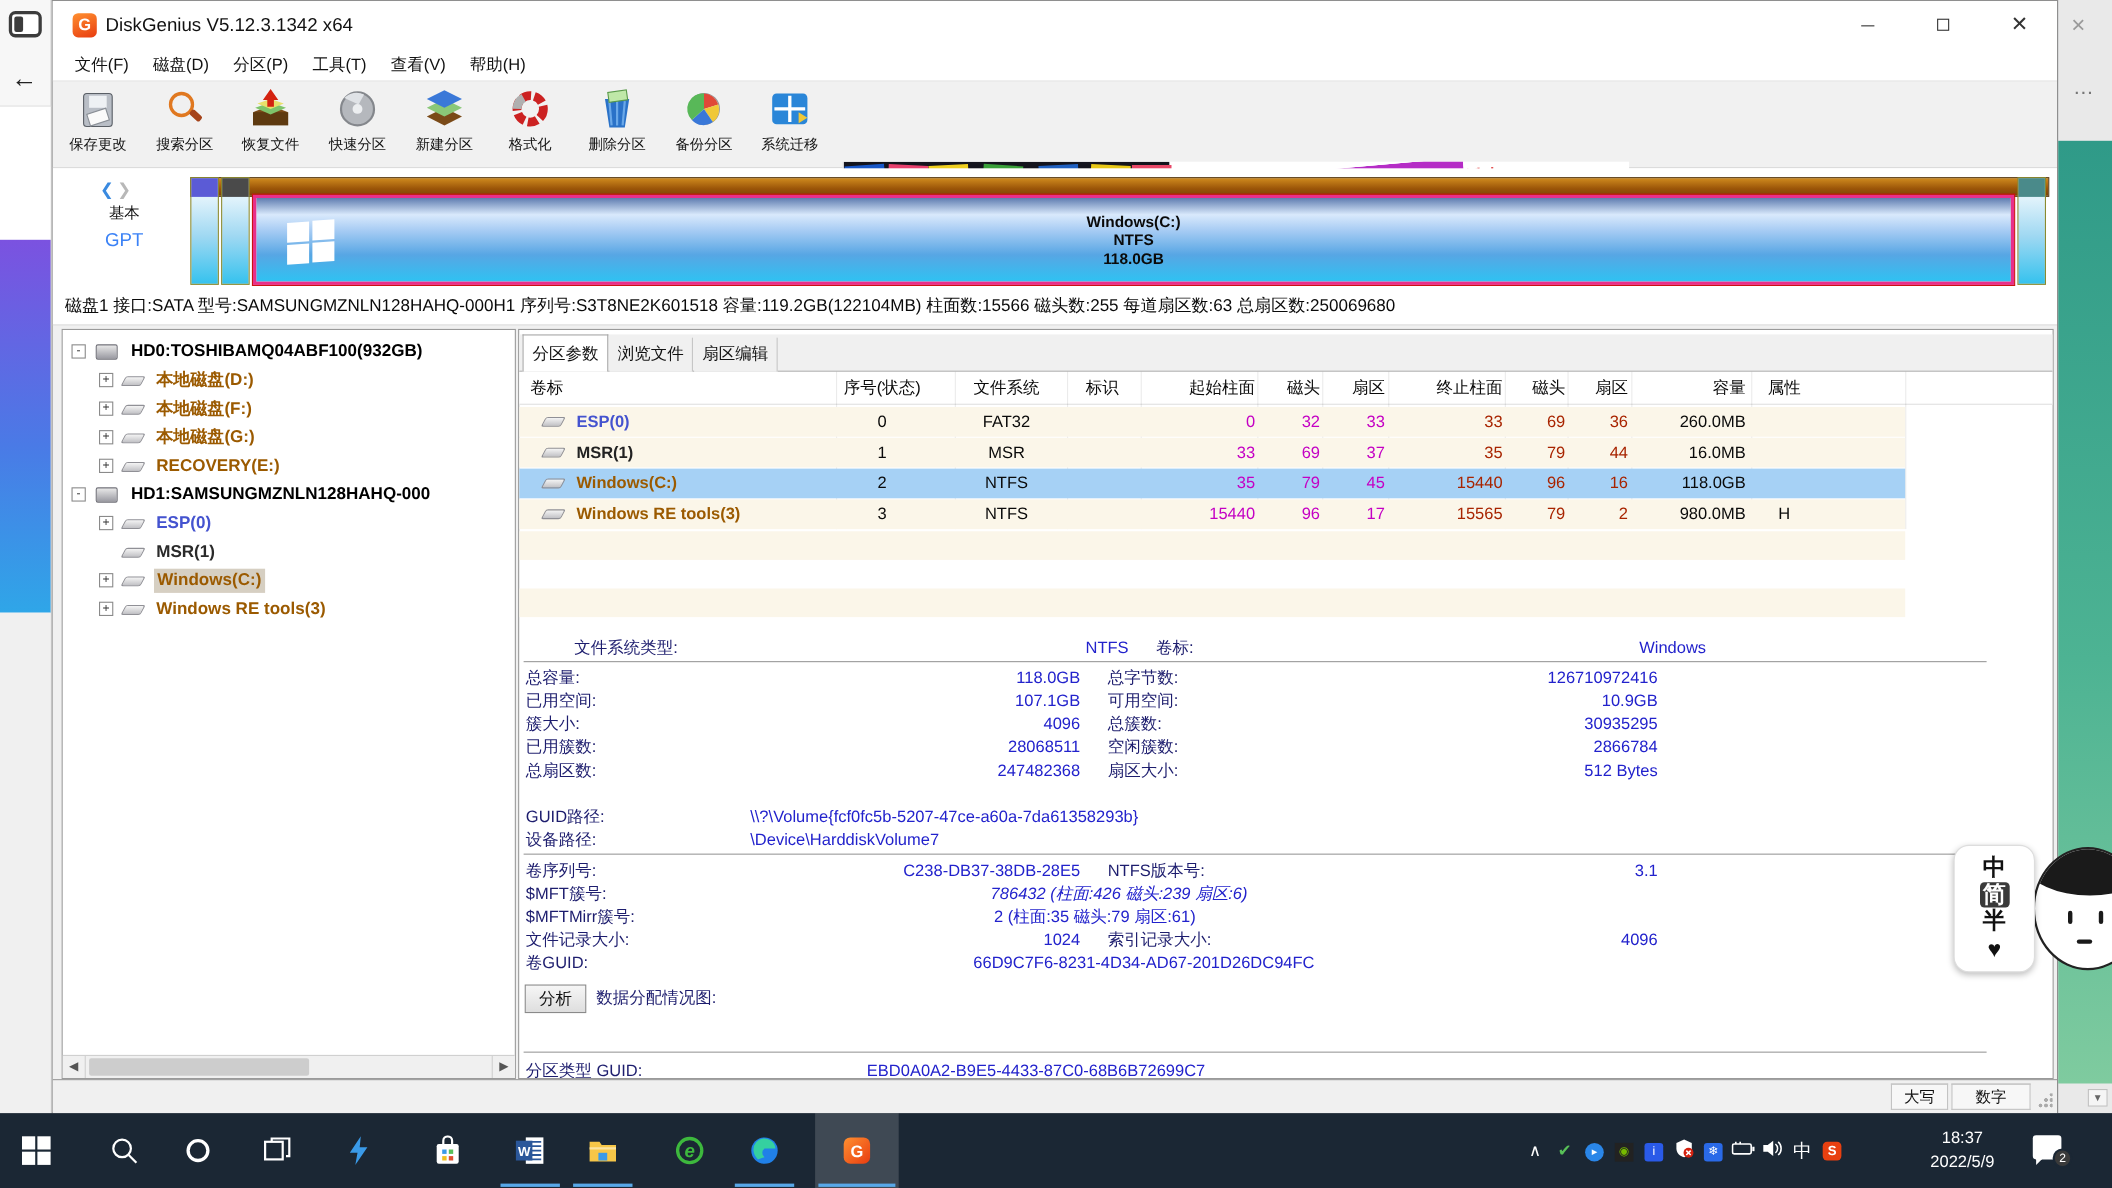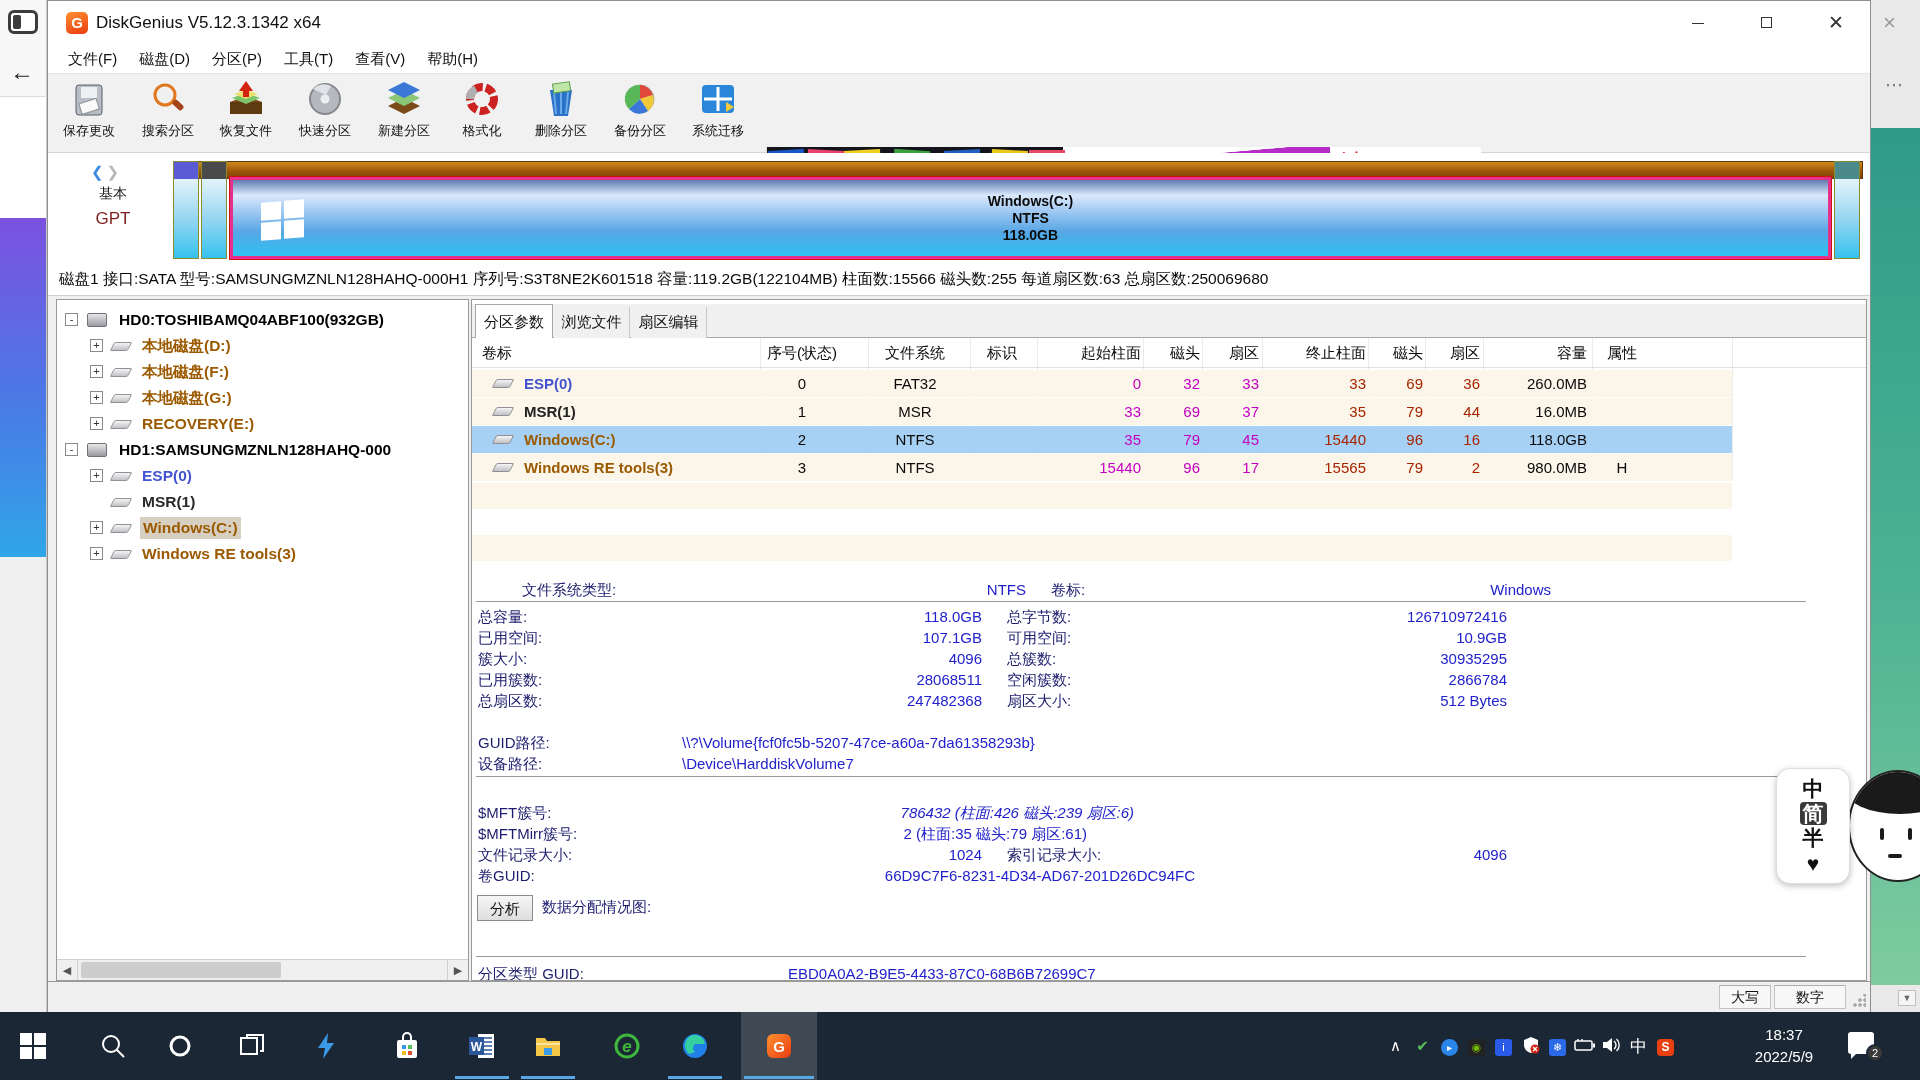--- a/index.html
+++ b/index.html
@@ -55,21 +55,21 @@
     color:#fff;font-style:italic;font-weight:bold;font-size:21px;line-height:42px;text-align:center;}
   .ad-phone{position:absolute;right:6px;top:3px;font-size:16px;font-weight:bold;color:#d91a1a;}
   .ad-qq{position:absolute;right:6px;top:24px;font-size:14px;font-weight:bold;color:#d91a1a;}
   .ad-tagband{position:absolute;left:296px;top:44px;width:419px;height:34px;background:linear-gradient(180deg,#f4f4f4,#dcdcdc);}
   .ad-tagline{position:absolute;right:10px;top:50px;font-size:17px;font-weight:bold;color:#111;}
 
   
   .partpanel{left:0;top:152px;width:100%;height:110px;background:#fff;}
   .nav-arrows{left:43px;top:10px;font-size:15px;letter-spacing:3px;}
   .nav-type{left:20px;top:32px;width:90px;text-align:center;font-size:14px;color:#111;}
-  .nav-scheme{left:20px;top:56px;width:90px;text-align:center;font-size:17px;color:#7f1d1d;}
+  .nav-scheme{left:20px;top:56px;width:90px;text-align:center;font-size:17px;color:#3b82f6;}
   .diskbar{left:125px;top:8px;width:1690px;height:98px;}
   .dstrip{position:absolute;left:0;top:0;width:100%;height:18px;
     background:linear-gradient(180deg,#cf8a1e 0%,#9a5408 60%,#7e4406 100%);border:1px solid #5a3a10;}
   .minibar{position:absolute;top:0;width:26px;height:98px;border:1px solid #8a8a30;
     background:linear-gradient(180deg,#dff2fb 20%,#9fd8f2 55%,#35c2ee 100%);}
   .minibar .cap{position:absolute;left:0;top:0;width:100%;height:17px;}
   .mainbar{position:absolute;left:57px;top:16px;width:1601px;height:82px;border:3px solid #e82f8a;outline:1px solid #cc1111;
     background:linear-gradient(180deg,#5f7cb0 0%,#d9e9fc 20%,#a9cdf4 38%,#57a6e4 68%,#2fc2f2 100%);
     display:flex;flex-direction:column;align-items:center;justify-content:center;}
   .mainbar .ln{font-size:14px;color:#0a0a0a;line-height:17px;font-weight:bold;}
@@ -536,20 +536,26 @@
         </div>
         <div class="drow" style="top:432px;">
           <span class="dl1">GUID路径:</span>
             <span class="dv1" style="width:auto;text-align:left;">\\?\Volume{fcf0fc5b-5207-47ce-a60a-7da61358293b}</span>
         </div>
         <div class="drow" style="top:453px;">
           <span class="dl1">设备路径:</span>
             <span class="dv1" style="width:auto;text-align:left;">\Device\HarddiskVolume7</span>
         </div>
         <div class="dsep" style="top:476px;"></div>
+        <div class="drow" style="top:481px;">
+          <span class="dl1">卷序列号: </span>
+            <span class="dv1">C238-DB37-38DB-28E5</span>
+          <span class="dl2">NTFS版本号:</span>
+            <span class="dv2">3.1</span>
+        </div>
         <div class="drow" style="top:502px;">
           <span class="dl1">$MFT簇号:</span>
             <span class="dv1" style="width:452px;font-style:italic;">786432 (柱面:426 磁头:239 扇区:6)</span>
         </div>
         <div class="drow" style="top:523px;">
           <span class="dl1">$MFTMirr簇号:</span>
             <span class="dv1" style="width:405px;">2 (柱面:35 磁头:79 扇区:61)</span>
         </div>
         <div class="drow" style="top:544px;">
           <span class="dl1">文件记录大小:</span>

